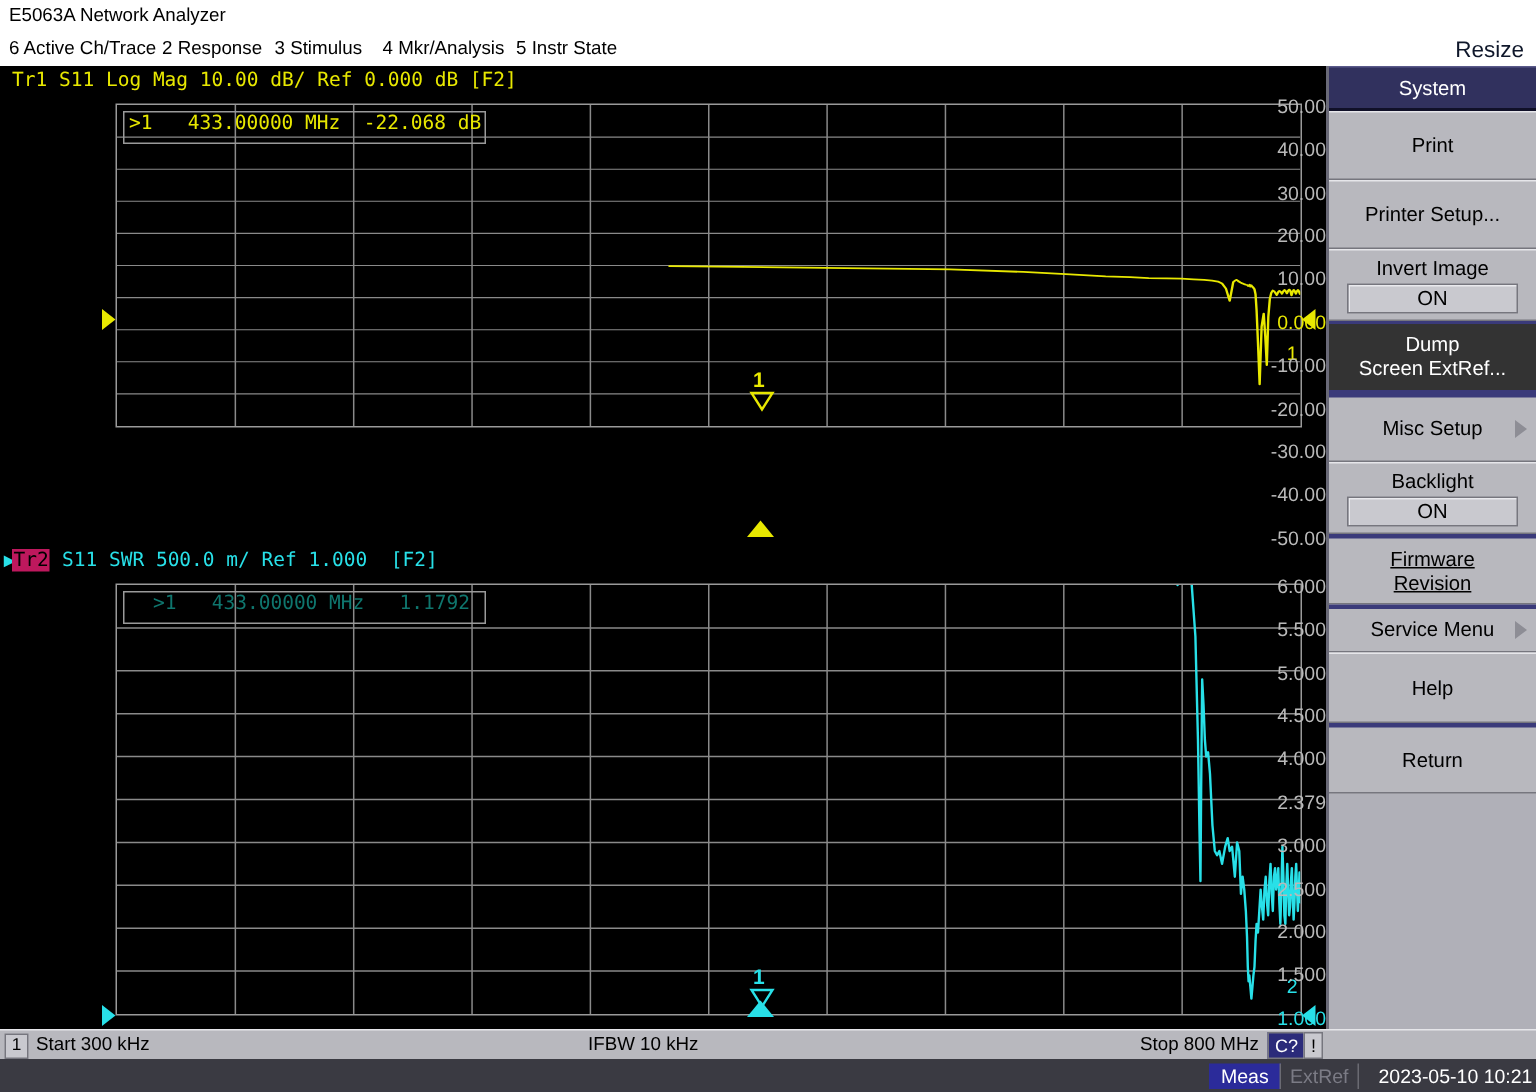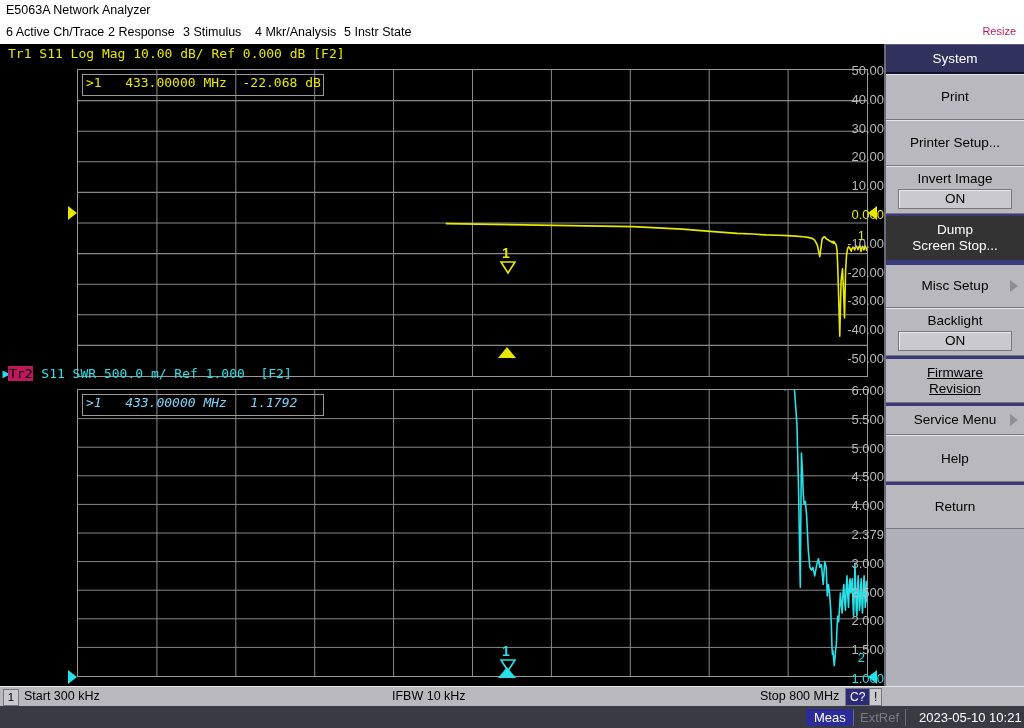--- a/index.html
+++ b/index.html
@@ -9,39 +9,39 @@
     font-family:"Liberation Sans",sans-serif;
     -webkit-font-smoothing:antialiased;
   }
   #app{position:relative;width:1024px;height:728px;}
 
   
   .titlebar{position:absolute;left:0;top:0;width:1024px;height:22px;background:#ffffff;}
   .title-text{position:absolute;left:6px;top:3px;font-size:12.5px;color:#000;}
   .menubar{position:absolute;left:0;top:22px;width:1024px;height:22px;background:#ffffff;}
   .menu-item{position:absolute;top:3px;font-size:12.5px;color:#000;white-space:nowrap;}
-  .menu-resize{position:absolute;right:8px;top:3px;font-size:11px;color:#be185d;}
+  .menu-resize{position:absolute;right:8px;top:3px;font-size:15px;color:#0f172a;}
 
   
   .screen{position:absolute;left:0;top:44px;width:884px;height:642px;background:#000;}
   .mono{font-family:"DejaVu Sans Mono","Liberation Mono",monospace;}
 
   .tr-status{position:absolute;left:8px;font-size:13px;letter-spacing:0px;white-space:pre;}
   .tr1-status{top:2px;color:#e8e800;}
   .tr2-status{top:322px;color:#28e0e8;}
   .tr2-ptr{position:absolute;left:0px;top:322px;color:#28e0e8;font-size:13px;}
   .tr2-tag{background:#be185d;color:#000;padding:0 1px;}
 
   
   .mk-box{position:absolute;border:1px solid #9a9a9a;background:transparent;}
   .mk-text{position:absolute;font-size:13px;white-space:pre;}
 
   
   .graph{position:absolute;left:77px;border:1px solid #9a9a9a;box-sizing:border-box;background:#000;overflow:hidden;}
-  .g1{top:25px;width:791px;height:308px;padding-left:28px;}
+  .g1{top:25px;width:791px;height:216px;padding-left:28px;}
   .g2{top:345px;width:791px;height:288px;}
   .glines{position:absolute;left:0;top:0;width:100%;height:100%;}
 
   
   .ylab{position:absolute;right:0;width:72px;text-align:right;font-size:13px;color:#b9b9b9;}
   .ylab.ref1{color:#e8e800;}
   .ylab.ref2{color:#28e0e8;}
 
   
   .tri{position:absolute;width:0;height:0;}
@@ -181,21 +181,21 @@
           <line x1="316.4" y1="0" x2="316.4" y2="288"></line>
           <line x1="395.5" y1="0" x2="395.5" y2="288"></line>
           <line x1="474.6" y1="0" x2="474.6" y2="288"></line>
           <line x1="553.7" y1="0" x2="553.7" y2="288"></line>
           <line x1="632.8" y1="0" x2="632.8" y2="288"></line>
           <line x1="711.9" y1="0" x2="711.9" y2="288"></line>
         </g>
         <polyline id="tr2-path" fill="none" stroke="#28e0e8" stroke-width="1.6" stroke-linejoin="round" stroke-linecap="round" points="369.28,-20.00 593.80,-20.00 652.53,-20.00 679.83,-20.00 697.82,-20.00 704.96,-20.00 707.57,-11.52 708.83,0.00 711.26,-20.00 716.89,-20.00 720.76,34.56 722.47,103.68 723.42,161.28 724.13,198.72 724.59,138.24 725.28,63.36 726.19,80.64 727.08,103.68 727.96,115.20 729.24,112.32 730.50,126.72 732.14,161.28 733.72,178.56 735.26,181.44 736.75,178.56 738.57,187.20 740.66,175.68 742.35,169.92 743.66,178.56 745.26,175.68 747.11,195.84 748.61,172.80 750.07,178.56 751.20,207.36 752.32,195.84 753.41,204.48 754.48,218.88 755.26,236.16 755.78,256.32 756.30,266.11 756.81,262.08 757.56,270.72 758.18,277.68 758.80,270.72 759.52,262.08 760.24,256.32 760.95,239.04 761.65,227.52 762.57,233.28 763.47,218.88 764.36,204.48 765.23,216.00 766.09,224.64 766.93,204.48 767.76,195.84 768.58,213.12 769.39,221.76 770.19,198.72 770.97,187.20 771.74,207.36 772.50,218.88 773.25,195.84 773.99,190.08 774.72,204.48 775.44,198.72 776.15,190.08 776.85,213.12 777.55,227.52 778.23,204.48 778.90,175.68 779.57,195.84 780.23,221.76 780.88,227.52 781.52,201.60 782.15,187.20 782.78,204.48 783.40,221.76 784.01,216.00 784.62,198.72 785.22,190.08 785.81,210.24 786.40,224.64 786.98,213.12 787.55,195.84 788.12,187.20 788.68,204.48 789.23,218.88 789.78,207.36 790.33,192.96 791.00,213.12"></polyline>
       </svg>
       <div class="mk-box" style="left:4px;top:4px;width:240px;height:20px;"></div>
-      <div class="mk-text mono" style="left:8px;top:5px;color:#7dd3fc;font-style:italic;">&gt;1   433.00000 MHz   1.1792</div>
+      <div class="mk-text mono" style="left:24px;top:5px;color:#0f766e;">&gt;1   433.00000 MHz   1.1792</div>
       <svg style="position:absolute;left:420px;top:253px;width:22px;height:34px;">
         <text x="4" y="13" fill="#28e0e8" font-size="14" font-family="Liberation Sans, sans-serif" font-weight="bold">1</text>
         <polygon points="3,17 17,17 10,28" fill="none" stroke="#28e0e8" stroke-width="1.6"></polygon>
       </svg>
       <div class="tracelabel" style="right:2px;top:260px;color:#28e0e8;">2</div>
     </div>
 
     <div class="ylab" style="top:339px">6.000</div>
     <div class="ylab" style="top:368px">5.500</div>
     <div class="ylab" style="top:397px">5.000</div>
@@ -224,21 +224,21 @@
       <span>Printer Setup...</span>
     </div>
 
     <div class="sk" style="height:48px;">
       <span>Invert Image</span>
       <span class="valbox">ON</span>
     </div>
 
     <div class="sk selected" style="height:48px;">
       <span>Dump</span>
-      <span>Screen Stop...</span>
+      <span>Screen ExtRef...</span>
     </div>
 
 
     <div class="sk sep" style="height:46px;">
       <span>Misc Setup</span>
       <span class="arrow"></span>
     </div>
 
     <div class="sk" style="height:48px;">
       <span>Backlight</span>

